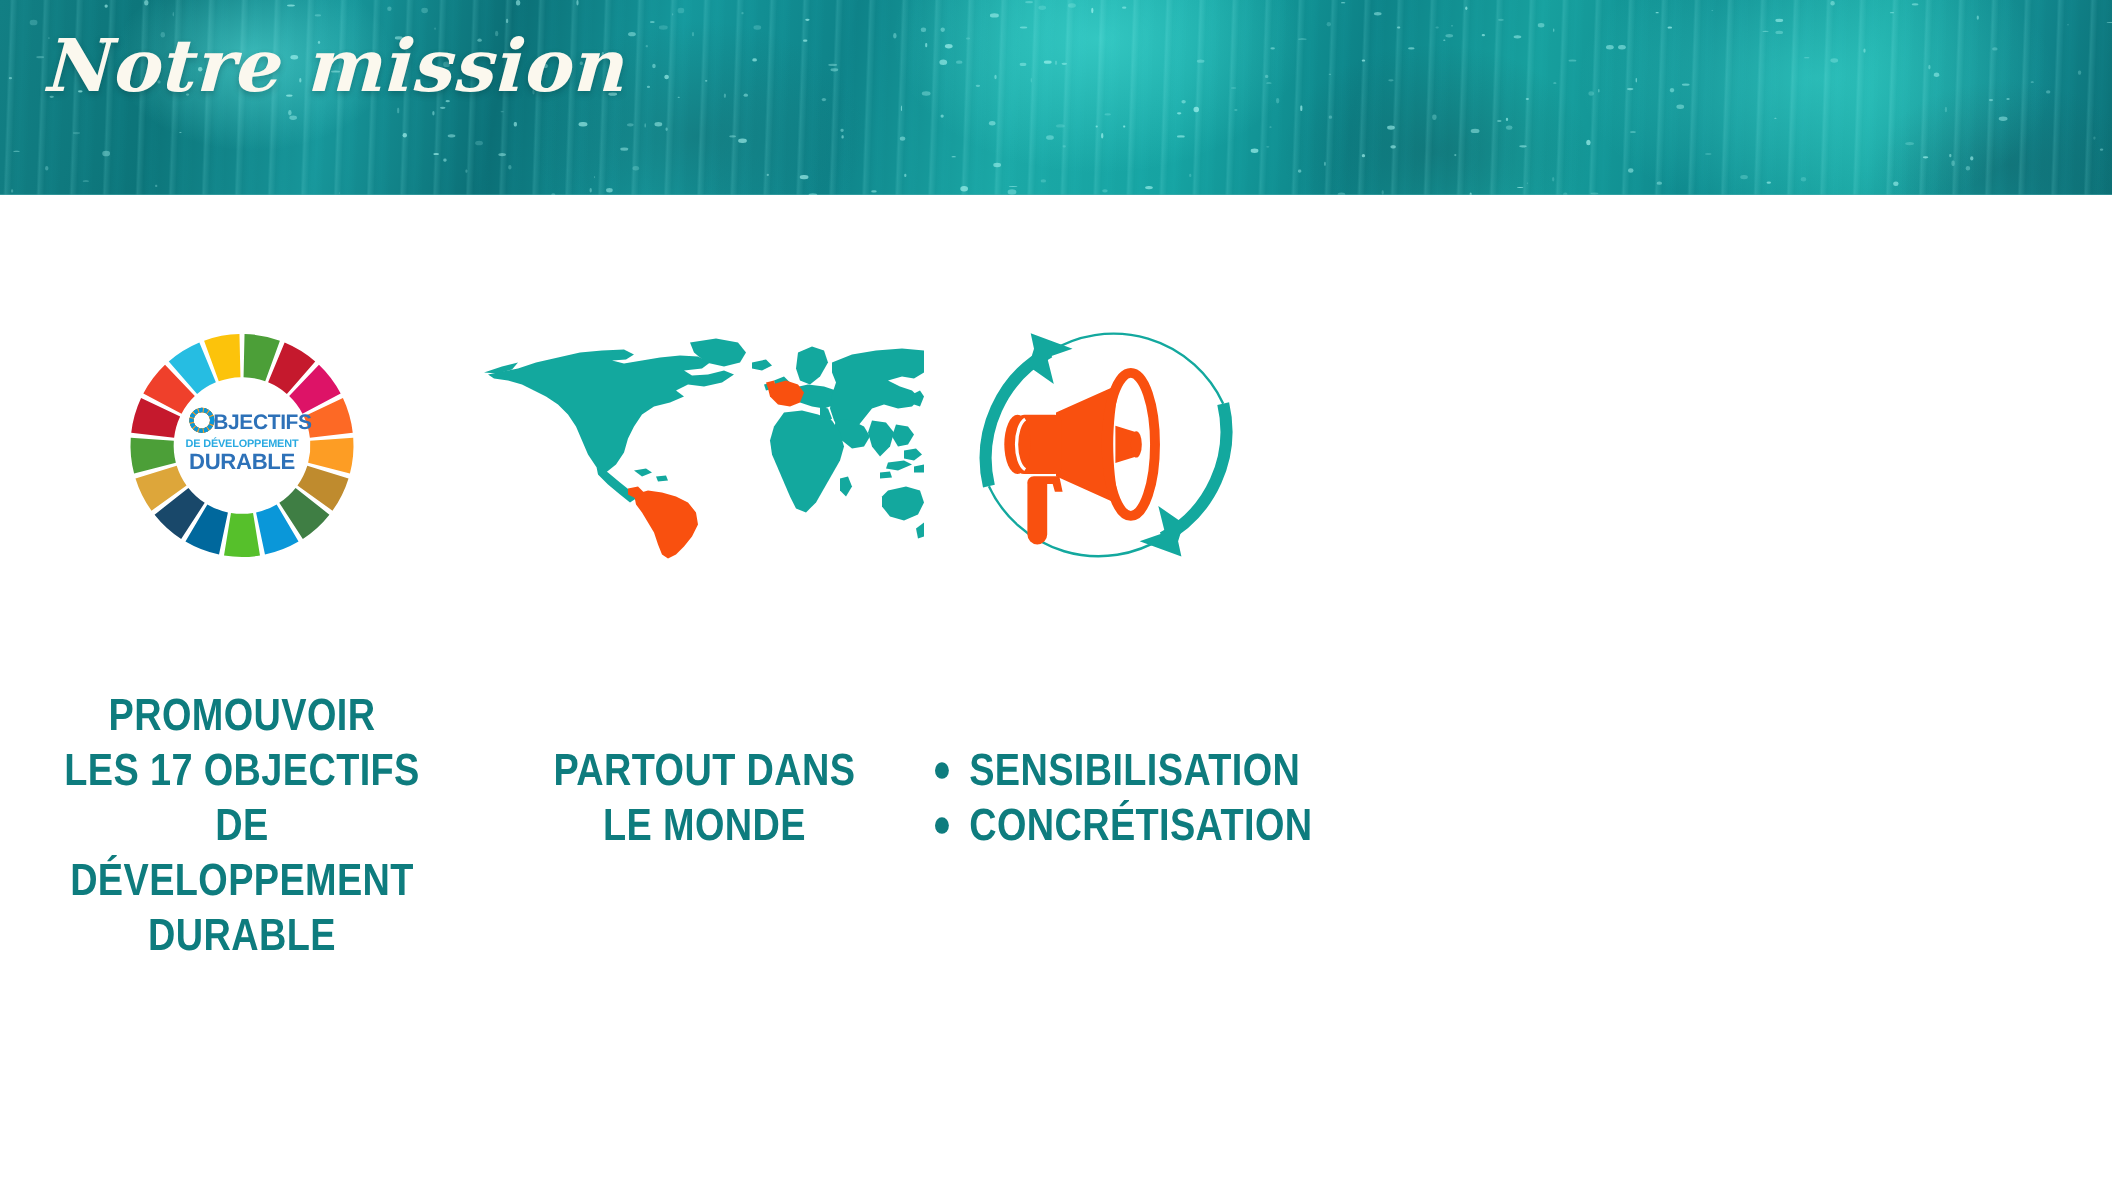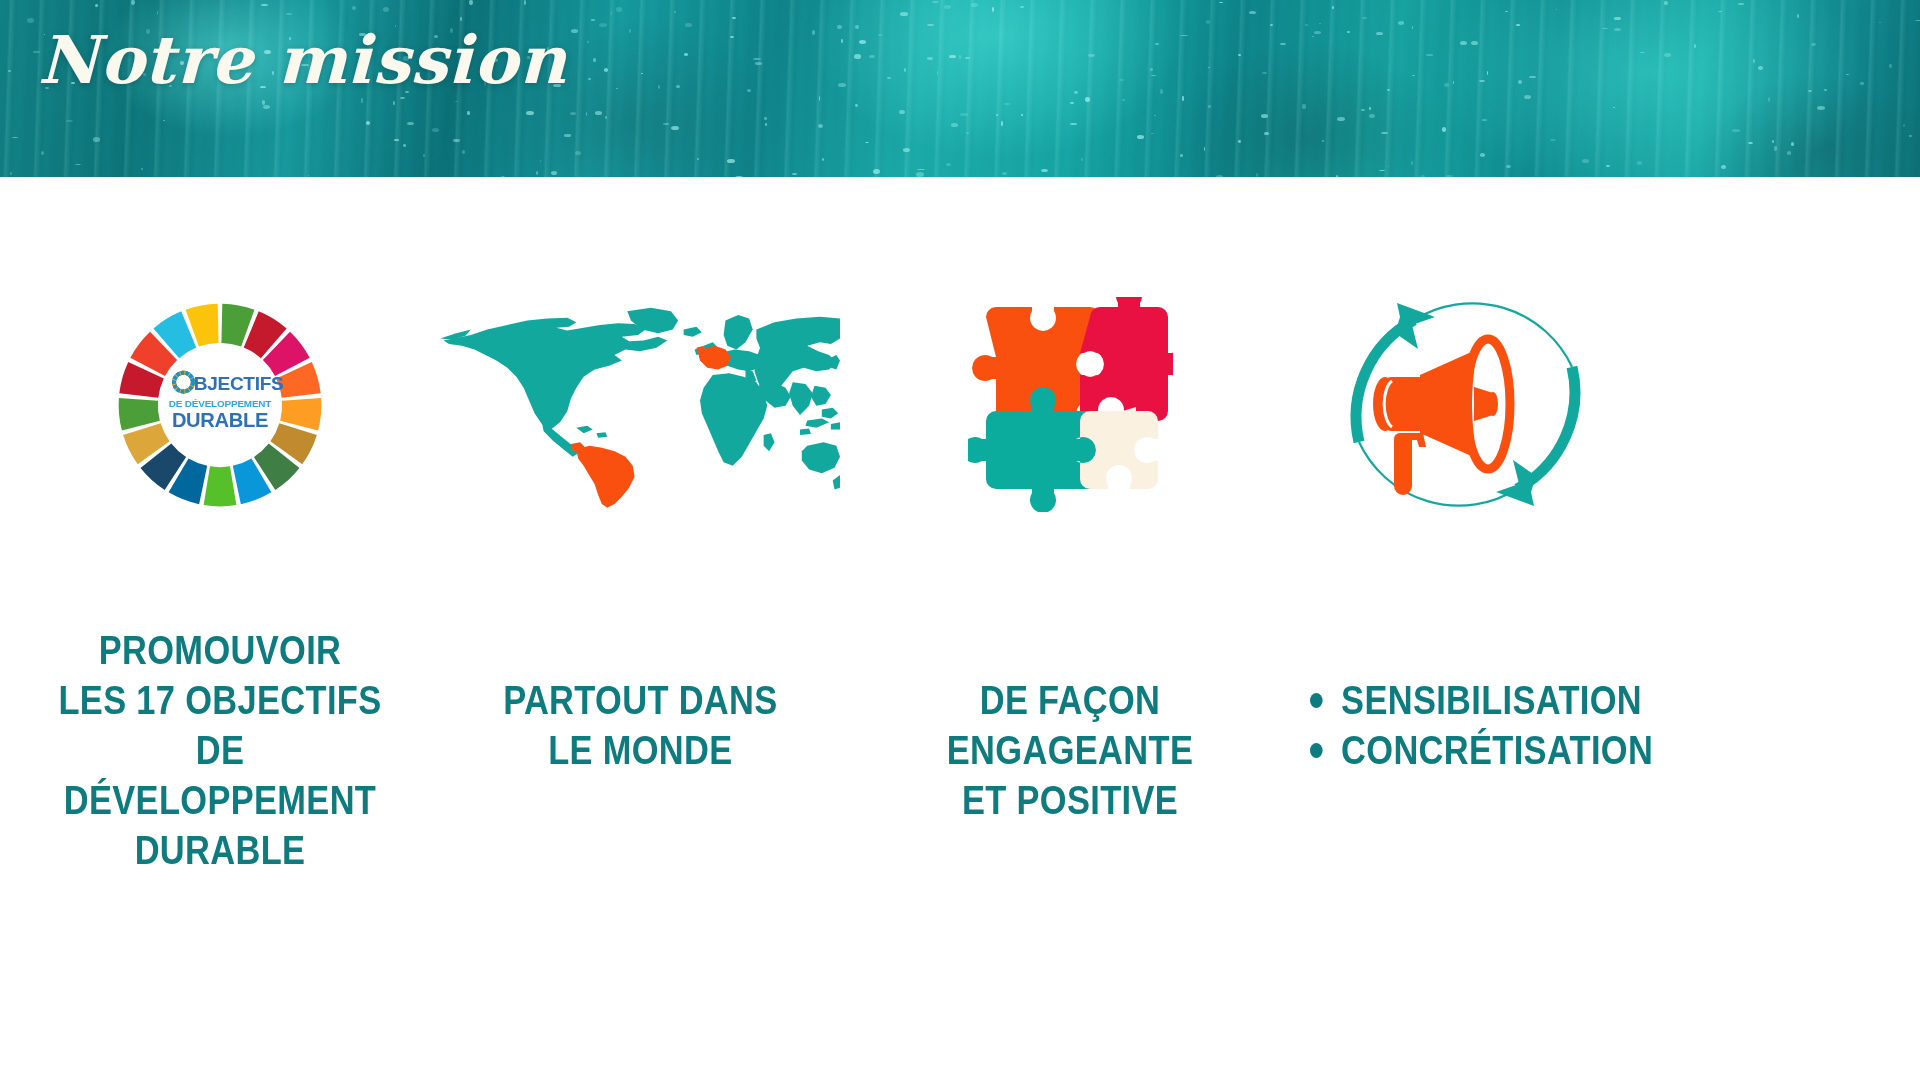--- a/index.html
+++ b/index.html
@@ -575,69 +575,20 @@
             <path d="M288,52 L302,48 L314,52 L320,60 L316,70 L306,74 L294,72
                      L286,64 L284,56 Z"></path>
             <path d="M282,50 L290,48 L292,54 L284,56 Z"></path>
           </g>
         </svg>
       </div>
       <div class="caption">PARTOUT DANS
 LE MONDE</div>
     </div>
 
-    <div class="col" id="col-engage">
-      <div class="icon-slot">
-        <svg class="svg-icon" width="205" height="215" viewBox="0 0 205 215">
-
-          <path fill="#f9500f" d="M18,20 a10,10 0 0 1 10,-10 h36
-                   a0,0 0 0 1 0,0 v4
-                   a13,13 0 1 0 22,0 v-4
-                   h36 a10,10 0 0 1 10,10 v36
-                   a0,0 0 0 1 0,0 h-4
-                   a13,13 0 1 0 0,22 h4
-                   v28 h-4
-                   a13,13 0 1 0 0,22 h4
-                   a0,0 0 0 1 0,0 h-36
-                   v4 a13,13 0 1 1 -22,0 v-4 h-36
-                   a10,10 0 0 1 -10,-10 v-36
-                   h-4 a13,13 0 1 1 0,-22 h4 Z"></path>
-
-          <path fill="#e81142" d="M122,20 a10,10 0 0 1 10,-10 h18
-                   v-4 a13,13 0 1 1 22,0 v4
-                   h18 a10,10 0 0 1 10,10 v36
-                   h4 a13,13 0 1 1 0,22 h-4 v36
-                   a10,10 0 0 1 -10,10 h-36
-                   v-4 a13,13 0 1 0 -22,0 v4
-                   h-10 a10,10 0 0 1 -10,-10 v-36
-                   h4 a13,13 0 1 0 0,-22 h-4 Z"></path>
-
-          <path fill="#0bab9e" d="M18,124 a10,10 0 0 1 10,-10 h36
-                   v-4 a13,13 0 1 1 22,0 v4
-                   h36 a10,10 0 0 1 10,10 v18
-                   h4 a13,13 0 1 1 0,22 h-4 v18
-                   a10,10 0 0 1 -10,10 h-36
-                   v4 a13,13 0 1 1 -22,0 v-4 h-36
-                   a10,10 0 0 1 -10,-10 v-18
-                   h-4 a13,13 0 1 1 0,-22 h4 Z"></path>
-
-          <path fill="#fbf1e1" d="M122,124 a10,10 0 0 1 10,-10 h36
-                   v-4 a13,13 0 1 1 0,0 z
-                   M112,124 a10,10 0 0 1 10,-10 h58
-                   a10,10 0 0 1 10,10 v18
-                   h-4 a13,13 0 1 0 0,22 h4 v18
-                   a10,10 0 0 1 -10,10 h-18
-                   v-4 a13,13 0 1 0 -22,0 v4
-                   h-18 a10,10 0 0 1 -10,-10 v-18
-                   h-4 a13,13 0 1 0 0,-22 h4 Z"></path>
-        </svg>
-      </div>
-      <div class="caption">DE FAÇON ENGAGEANTE
-ET POSITIVE</div>
-    </div>
 
     <div class="col" id="col-actions">
       <div class="icon-slot" style="justify-content:flex-start; padding-left:18px;">
         <svg class="svg-icon" width="275" height="235" viewBox="0 0 275 235">
 
           <g fill="none" stroke="#13a89e" stroke-width="11" stroke-linecap="butt">
             <path d="M31,155 A110,110 0 0 1 86,33"></path>
             <path d="M244,80 A110,110 0 0 1 189,202"></path>
           </g>
           <g fill="none" stroke="#13a89e" stroke-width="2.2">

